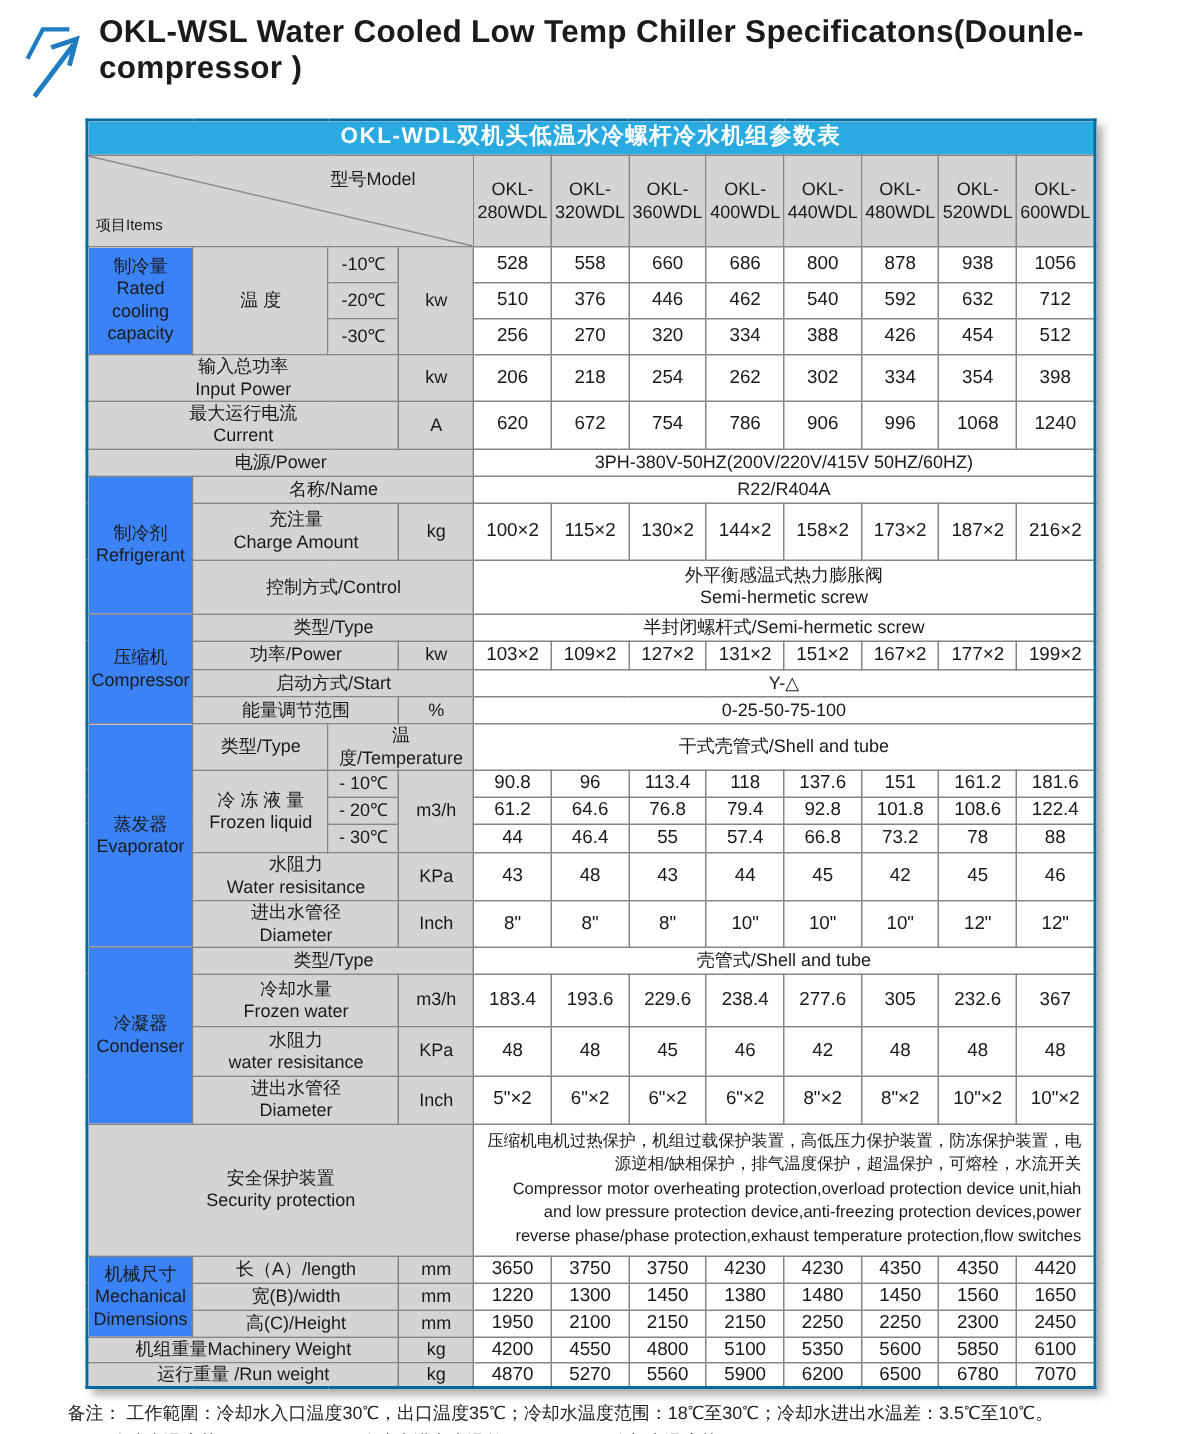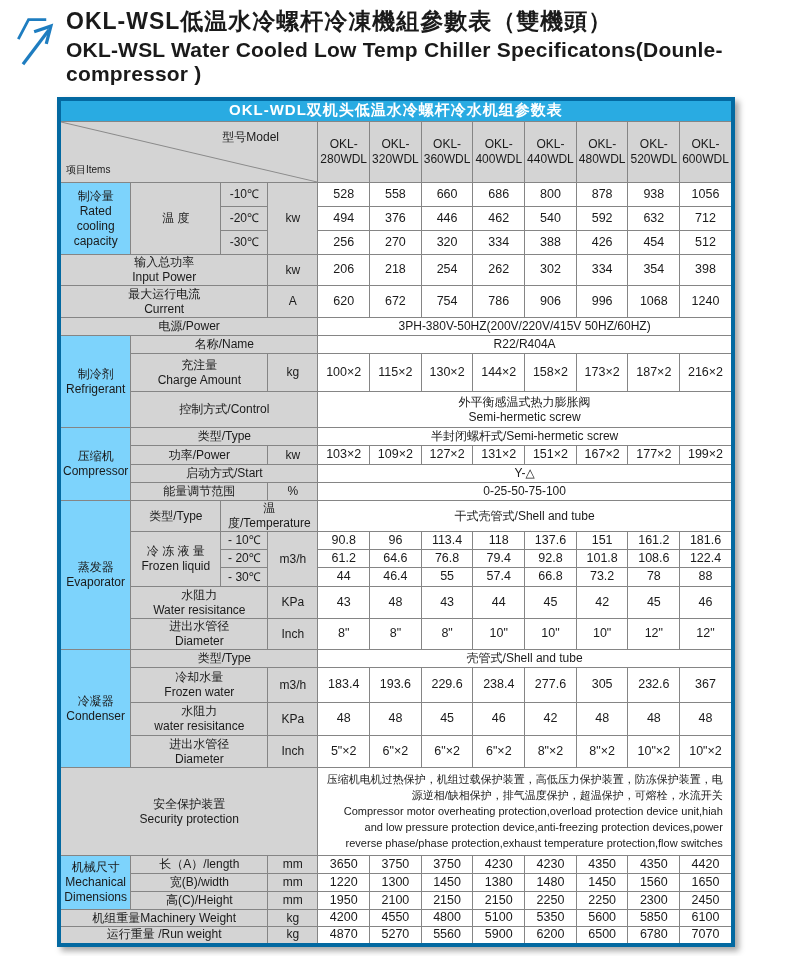--- a/index.html
+++ b/index.html
@@ -2,27 +2,27 @@
 <html><head>
 <meta charset="utf-8">
 <style>
   html,body{margin:0;padding:0;background:#ffffff;}
   body{width:790px;height:956px;font-family:"Liberation Sans",sans-serif;color:#1a1a1a;overflow:hidden;}
   .header{display:flex;align-items:flex-start;padding:8px 0 0 14px;}
   .logo{width:44px;height:54px;margin-top:6px;flex:0 0 auto;}
   .titles{margin-left:8px;}
   .title-zh{font-size:23px;font-weight:bold;letter-spacing:1px;line-height:1.2;}
   .title-en{font-size:21px;font-weight:bold;margin-top:2px;letter-spacing:0.2px;}
-  table{border-collapse:collapse;table-layout:fixed;margin:11px 4px 0 57px;border:4px solid #0369a1;
+  table{border-collapse:collapse;table-layout:fixed;margin:11px 4px 0 57px;border:2px solid #0369a1;
         box-shadow:4px 4px 6px rgba(0,0,0,0.35);}
   td{border:1px solid #858585;text-align:center;vertical-align:middle;padding:0 2px;
      font-size:12px;line-height:1.25;white-space:pre-line;overflow:hidden;}
   td.blue{background:#29abe2;color:#ffffff;font-size:15px;font-weight:bold;letter-spacing:1px;}
   td.lab{background:#d4d4d4;}
-  td.cat{background:#7dd3fc;}
+  td.cat{background:#3b82f6;}
   td.v{background:#ffffff;font-size:12.5px;}
   td.wide{background:#ffffff;font-size:12px;}
   td.corner{background:#d4d4d4;position:relative;padding:0;}
   .diag{position:absolute;left:0;top:0;width:100%;height:100%;}
   .diag line{stroke:#8a8a8a;stroke-width:1;vector-effect:non-scaling-stroke;}
   .c-items{position:absolute;left:5px;bottom:6px;font-size:10px;}
   .c-model{position:absolute;left:50%;top:8px;width:48%;text-align:center;font-size:12px;}
   td.sec{background:#ffffff;text-align:right;font-size:11px;line-height:1.42;padding:4px 8px;white-space:normal;}
   .sec .en{margin-top:1px;}
   .notes{margin:7px 0 0 45px;font-size:12px;line-height:19px;color:#222222;}
@@ -31,21 +31,20 @@
 </head>
 <body>
 
 <div class="header">
   <svg class="logo" viewBox="0 0 46 58">
     <path d="M34 6 H15 L4 27" fill="none" stroke="#1e7dc0" stroke-width="3"></path>
     <path d="M9 54 L37 17" fill="none" stroke="#1e7dc0" stroke-width="3.5"></path>
     <path d="M21 19 L39 13 L34 32" fill="none" stroke="#1e7dc0" stroke-width="3.5"></path>
   </svg>
   <div class="titles">
-    <div class="title-zh">OKL-WSL低温水冷螺杆冷凍機組參數表（雙機頭）</div>
     <div class="title-en">OKL-WSL Water Cooled Low Temp Chiller Specificatons(Dounle-compressor )</div>
   </div>
 </div>
 
 <table>
   <colgroup>
     <col style="width:68px">
       <col style="width:90px">
       <col style="width:47px">
       <col style="width:50px">
@@ -100,21 +99,21 @@
         <td class="v">558</td>
         <td class="v">660</td>
         <td class="v">686</td>
         <td class="v">800</td>
         <td class="v">878</td>
         <td class="v">938</td>
         <td class="v">1056</td>
       </tr>
   <tr style="height:24px">
     <td class="lab">-20℃</td>
-  <td class="v">494</td>
+  <td class="v">510</td>
         <td class="v">376</td>
         <td class="v">446</td>
         <td class="v">462</td>
         <td class="v">540</td>
         <td class="v">592</td>
         <td class="v">632</td>
         <td class="v">712</td>
       </tr>
   <tr style="height:24px">
     <td class="lab">-30℃</td>

